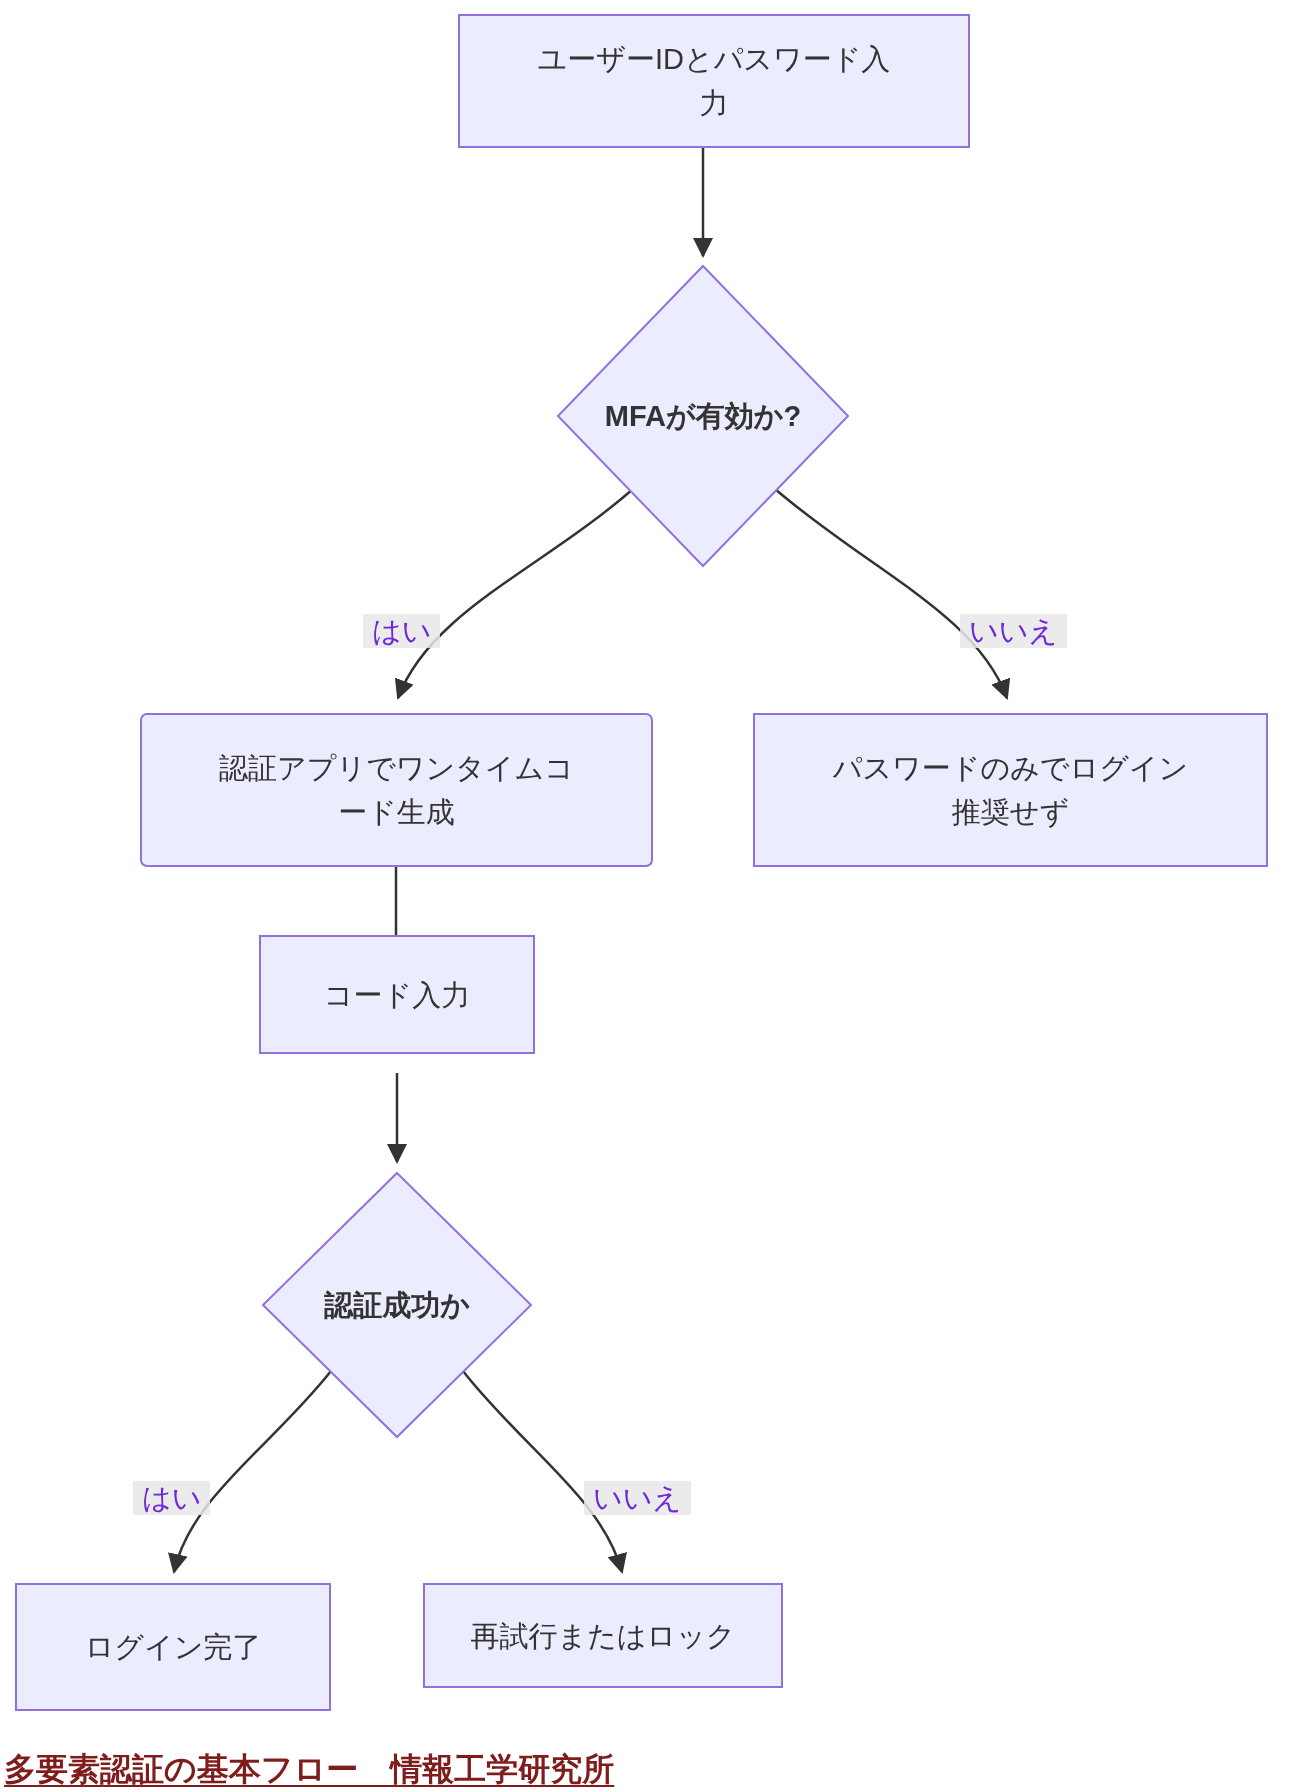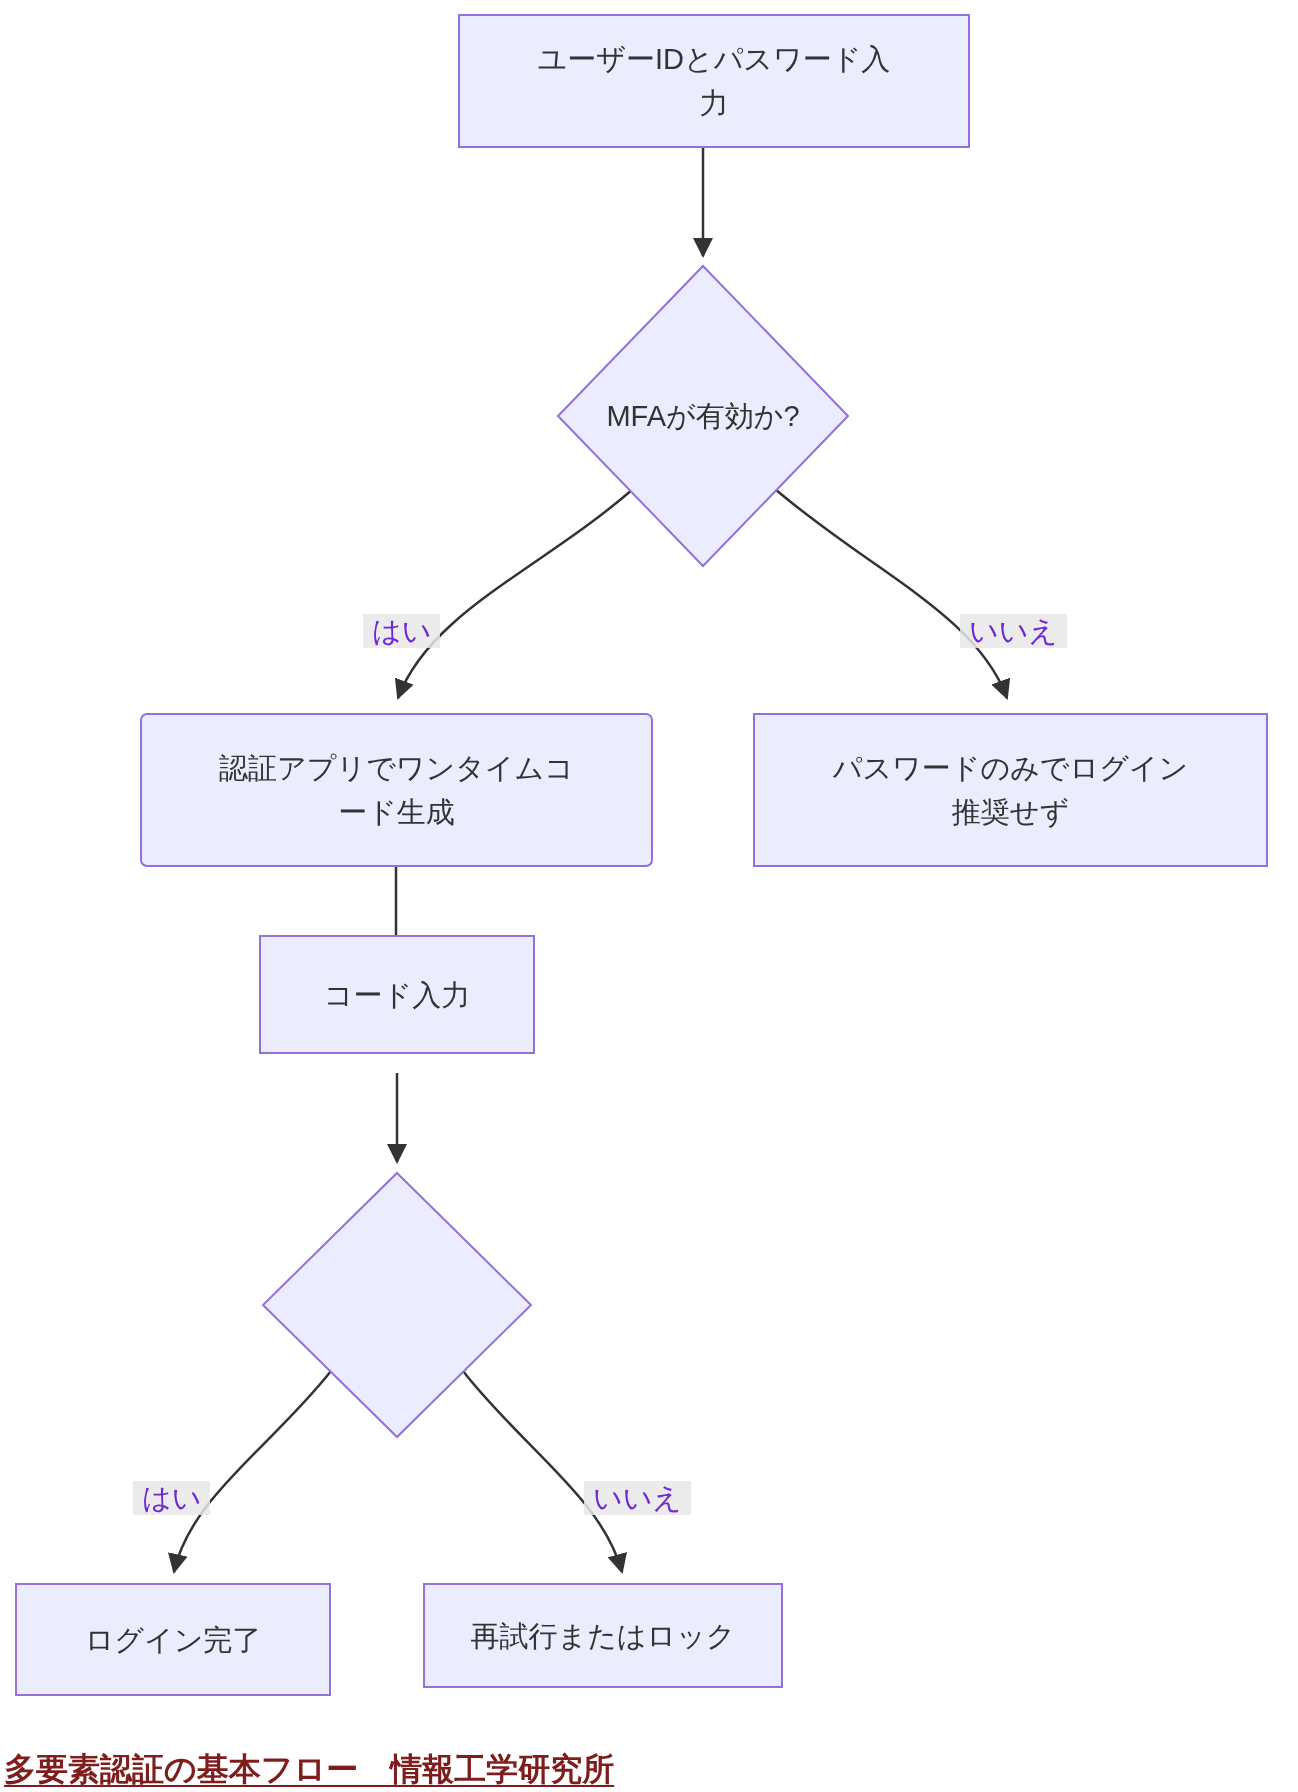--- a/index.html
+++ b/index.html
@@ -31,20 +31,21 @@
     position:absolute;
     display:flex;
     align-items:center;
     justify-content:center;
     text-align:center;
     font-size:29px;
     line-height:44px;
     white-space:pre-line;
     z-index:1;
     pointer-events:none;
+    font-weight:bold;
   }
   .edge-label{
     position:absolute;
     background:rgba(232,232,232,0.85);
     font-size:29px;
     line-height:34px;
     padding:0 9px;
     z-index:2;
     color:#6d28d9;
   }
@@ -92,22 +93,23 @@
   <div class="decision-label" style="left:558px;top:266px;width:290px;height:300px;">MFAが有効か?</div>
 
   <div class="node" style="left:140px;top:713px;width:513px;height:154px;border-radius:7px;">認証アプリでワンタイムコ
 ード生成</div>
 
   <div class="node" style="left:753px;top:713px;width:515px;height:154px;">パスワードのみでログイン
 推奨せず</div>
 
   <div class="node" style="left:259px;top:935px;width:276px;height:119px;">コード入力</div>
 
+  <div class="decision-label" style="left:263px;top:1173px;width:268px;height:264px;">認証成功か</div>
 
-  <div class="node" style="left:15px;top:1583px;width:316px;height:113px;">ログイン完了</div>
+  <div class="node" style="left:15px;top:1583px;width:316px;height:128px;">ログイン完了</div>
 
   <div class="node" style="left:423px;top:1583px;width:360px;height:105px;">再試行またはロック</div>
 
   <div class="edge-label" style="left:363px;top:614px;">はい</div>
 
   <div class="edge-label" style="left:960px;top:614px;">いいえ</div>
 
   <div class="edge-label" style="left:133px;top:1481px;">はい</div>
 
   <div class="edge-label" style="left:584px;top:1481px;">いいえ</div>

